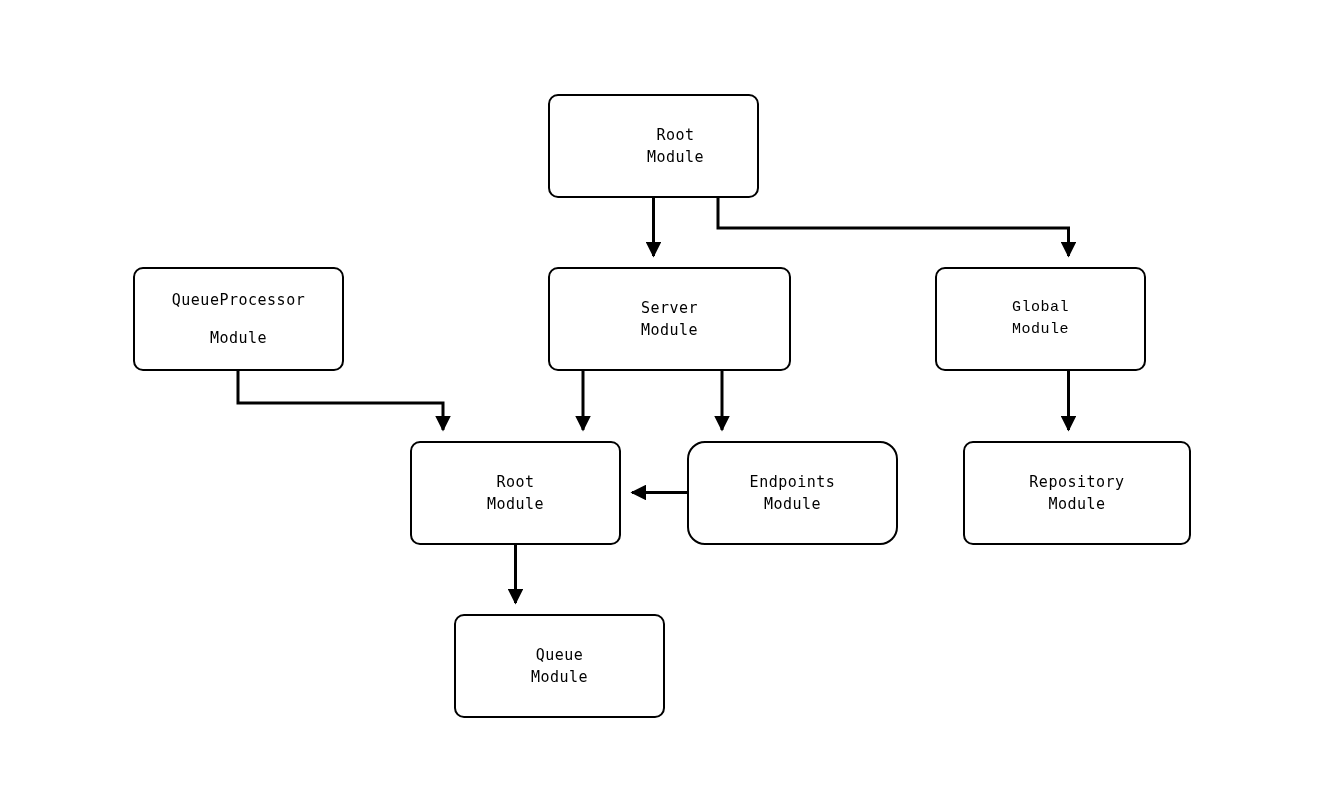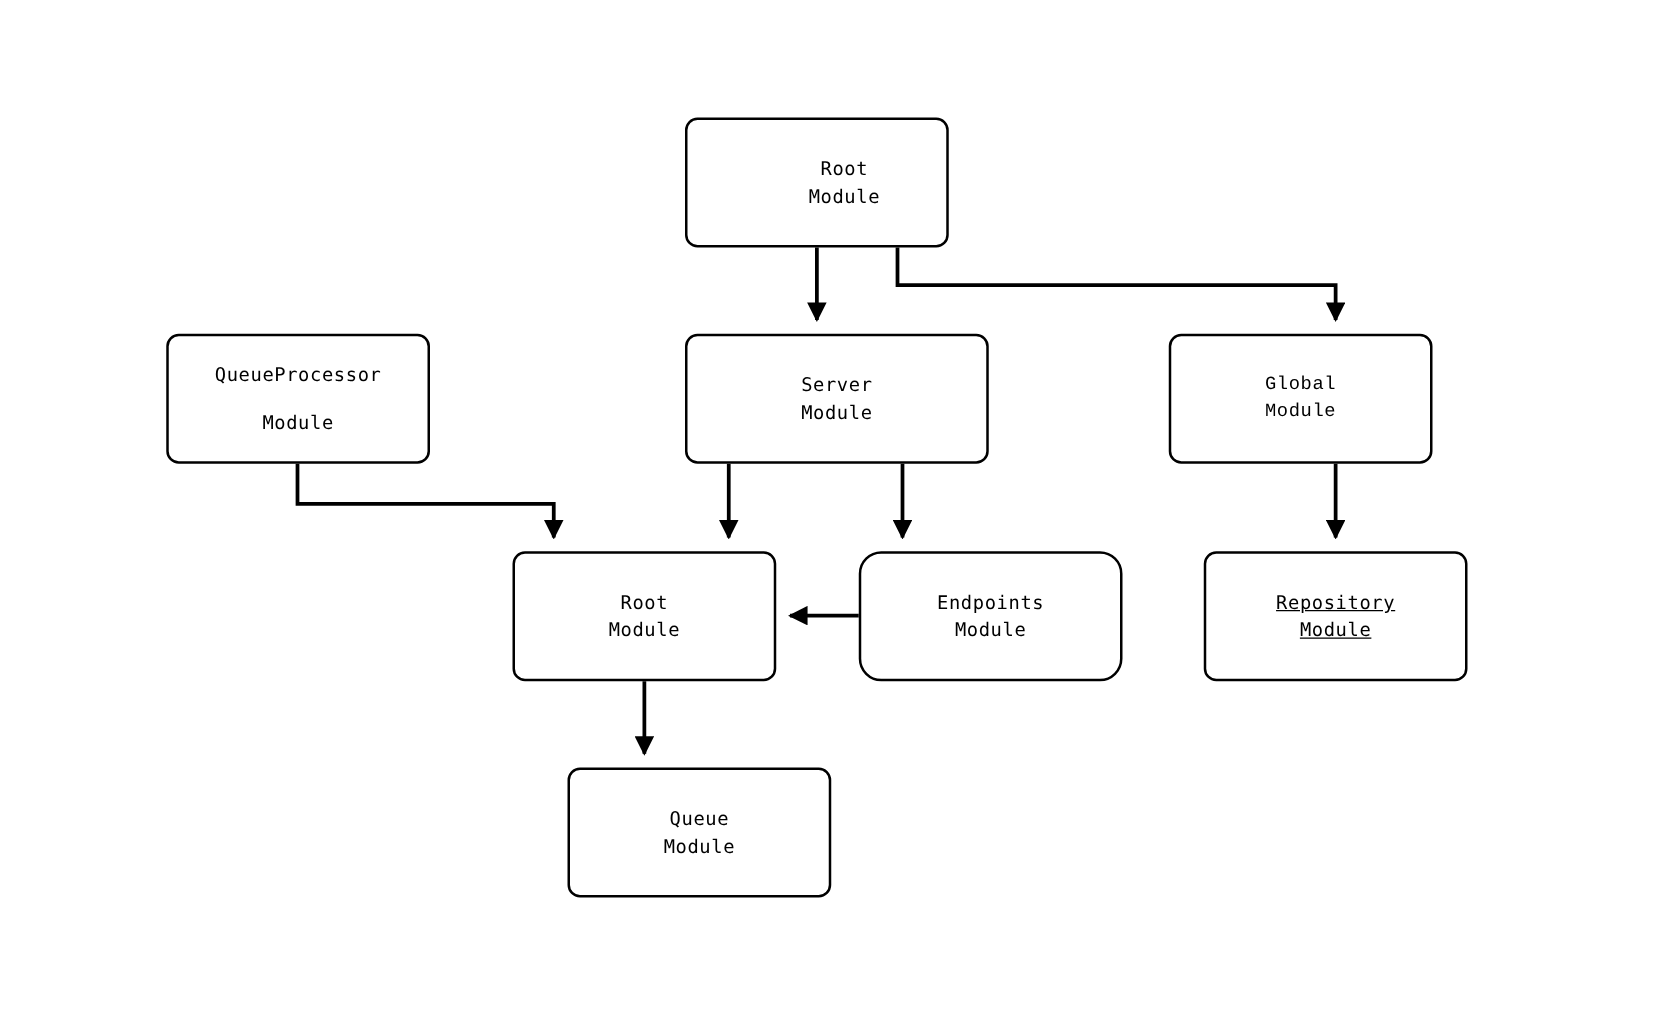--- a/index.html
+++ b/index.html
@@ -99,21 +99,21 @@
   <div class="node" style="left:410px; top:441px; width:211px; height:104px;">
     <span class="ln">Root</span>
     <span class="ln">Module</span>
   </div>
 
   <div class="node" style="left:687px; top:441px; width:211px; height:104px;border-radius:18px;">
     <span class="ln">Endpoints</span>
     <span class="ln">Module</span>
   </div>
 
-  <div class="node" style="left:963px; top:441px; width:211px; height:104px;text-decoration:underline;">
+  <div class="node" style="left:963px; top:441px; width:228px; height:104px;">
     <span class="ln">Repository</span>
     <span class="ln">Module</span>
   </div>
 
   <div class="node" style="left:410px; top:614px; width:211px; height:104px;margin-left:44px;">
     <span class="ln">Queue</span>
     <span class="ln">Module</span>
   </div>
 
 </div>

